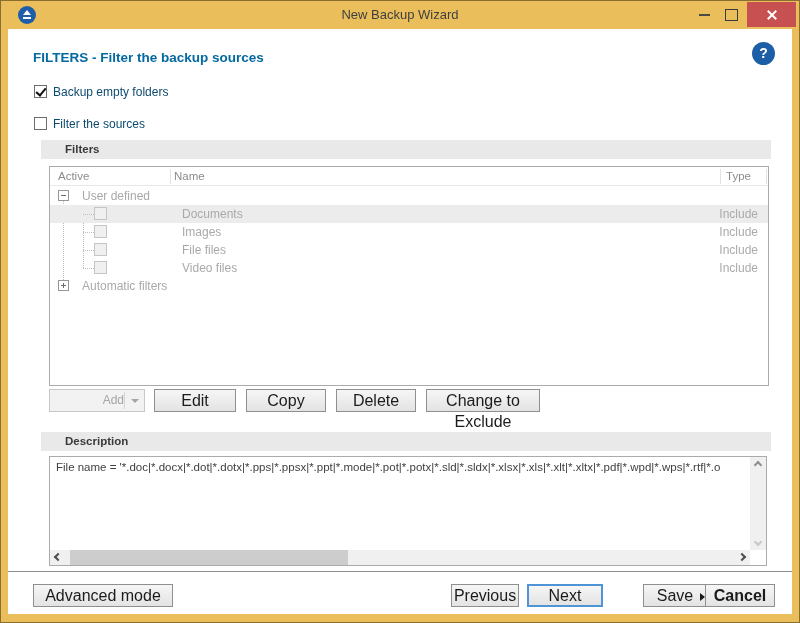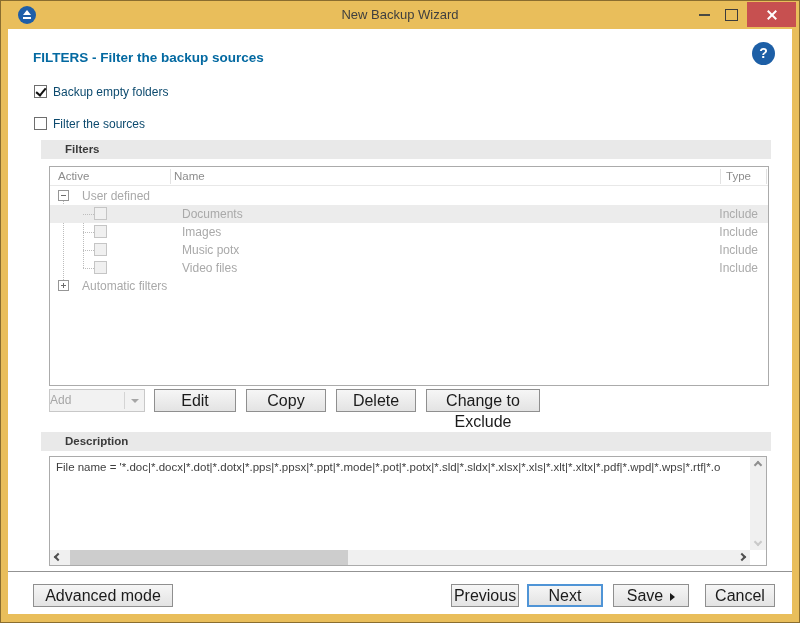--- a/index.html
+++ b/index.html
@@ -78,21 +78,21 @@
     text-align:center; line-height:21px; }
   .fb { top:360px; }
   .btn-edit { left:146px; width:82px; }
   .btn-copy { left:238px; width:80px; }
   .btn-delete { left:328px; width:80px; }
   .btn-change { left:418px; width:114px; }
 
   .split-add { position:absolute; left:41px; top:360px; width:96px; height:23px;
     border:1px solid #C8C8C8; background:#F2F2F2; }
   .split-add .main { position:absolute; left:0; top:0; width:74px; height:21px;
-    font-size:12px; color:#A6A6A6; text-align:left; line-height:21px; }
+    font-size:12px; color:#A6A6A6; text-align:right; line-height:21px; }
   .split-add .divider { position:absolute; left:74px; top:2px; bottom:2px; width:1px; background:#D4D4D4; }
   .split-add .arr { position:absolute; left:81px; top:9px; width:0; height:0;
     border-left:4px solid transparent; border-right:4px solid transparent; border-top:4px solid #A6A6A6; }
 
   
   .descbox { position:absolute; left:41px; top:427px; width:718px; height:110px;
     border:1px solid #ABABAB; background:#fff; }
   .desc-text { position:absolute; left:6px; top:4px; right:18px; font-size:11.5px; color:#3F3F3F;
     white-space:nowrap; overflow:hidden; }
   .chev { position:absolute; width:6px; height:6px; border-style:solid; }
@@ -104,24 +104,24 @@
   .hs-right { right:5px; top:4px; border-width:2px 2px 0 0; border-color:#4F4F4F; transform:rotate(45deg); }
   .hthumb { position:absolute; left:20px; top:0; bottom:0; width:278px; background:#CDCDCD; }
 
   .sep { position:absolute; left:0; right:0; top:542px; height:1px; background:#939393; }
 
   
   .ftr { top:555px; }
   .btn-adv { left:25px; width:140px; }
   .btn-prev { left:443px; width:68px; }
   .btn-next { left:519px; width:76px; border:2px solid #4F94D6; line-height:19px; }
-  .btn-save { left:605px; width:76px; }
+  .btn-save { left:635px; width:76px; }
   .btn-save .sarr { display:inline-block; margin-left:7px; width:0; height:0;
     border-top:4px solid transparent; border-bottom:4px solid transparent; border-left:5px solid #1A1A1A; }
-  .btn-cancel { left:697px; width:70px; }
+  .btn-cancel { left:697px; width:70px;font-weight:bold; }
 </style>
 </head>
 <body>
 
 <div class="window">
 
   <div class="titlebar">
     <div class="app-icon">
       <div class="tri"></div>
       <div class="bar"></div>
@@ -177,21 +177,21 @@
         </div>
         <div class="trow">
           <div class="stub"></div>
           <div class="tchk"></div>
           <div class="tname">Images</div>
           <div class="ttype">Include</div>
         </div>
         <div class="trow">
           <div class="stub"></div>
           <div class="tchk"></div>
-          <div class="tname">Music potx</div>
+          <div class="tname">File files</div>
           <div class="ttype">Include</div>
         </div>
         <div class="trow">
           <div class="stub"></div>
           <div class="tchk"></div>
           <div class="tname">Video files</div>
           <div class="ttype">Include</div>
         </div>
 
         <div class="trow">

